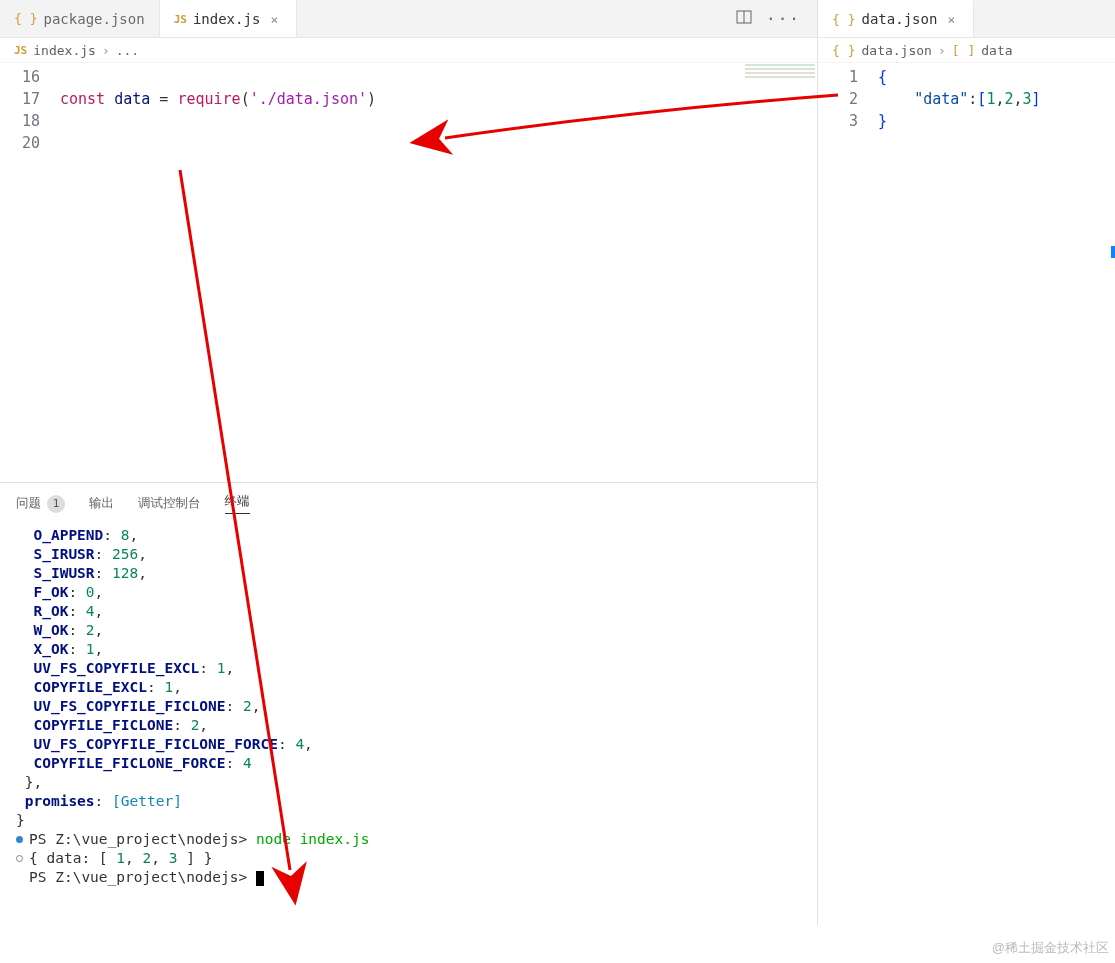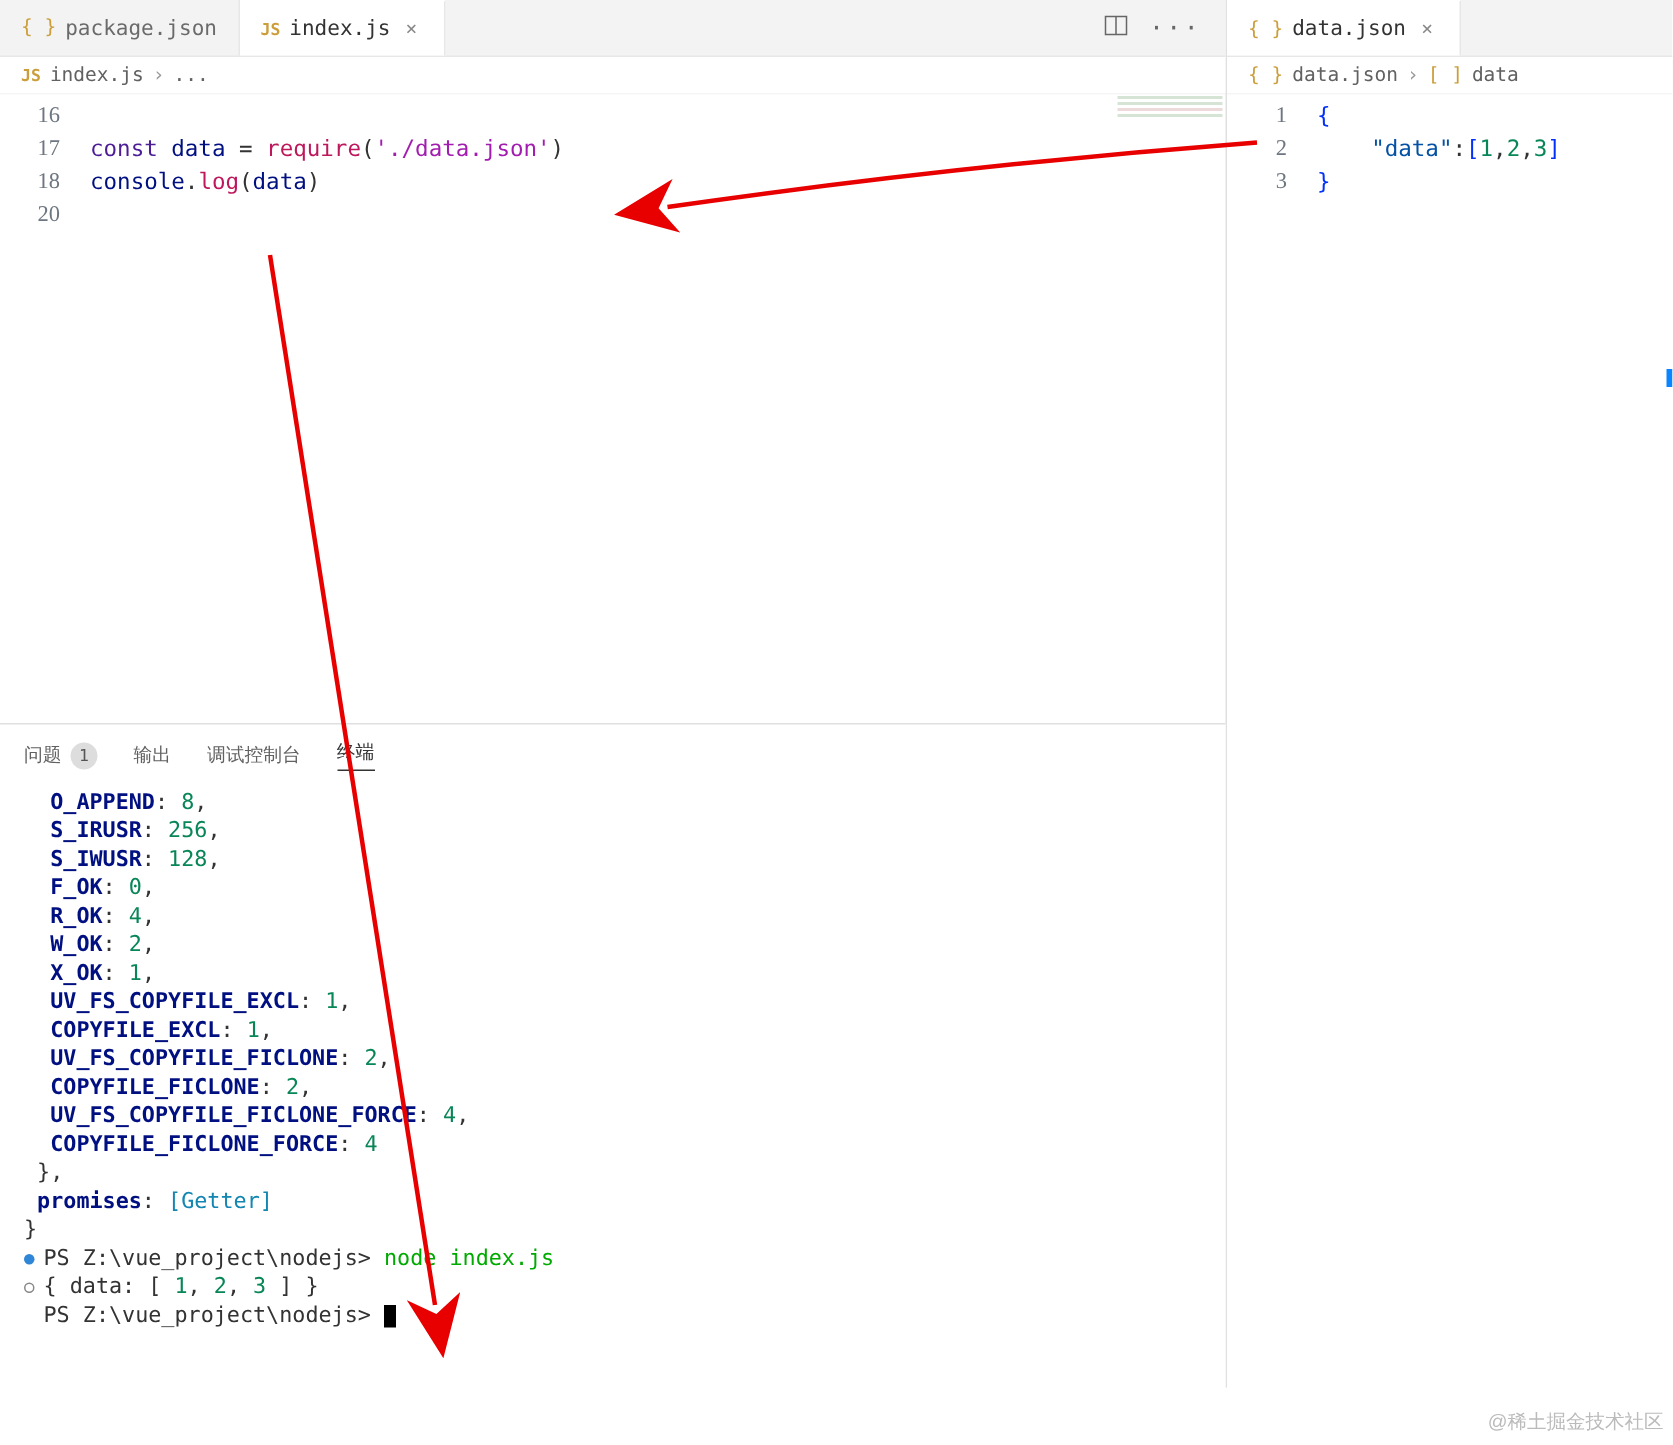--- a/index.html
+++ b/index.html
@@ -96,26 +96,26 @@
     font-size: 15px;
     line-height: 22px;
   }
   .gutter {
     width: 60px;
     text-align: right;
     padding-right: 20px;
     color: #237893;
     user-select: none;
   }
-  .gutter .ln { color: #6e7681; font-family: Liberation Serif, serif; }
+  .gutter .ln { color: #6e7681; }
   .code-lines {
     flex: 1;
     white-space: pre;
   }
-  .tok-kw { color: #4c1d95; }
+  .tok-kw { color: #be185d; }
   .tok-var { color: #001080; }
   .tok-str { color: #a21caf; text-align: right; }
   .tok-fn { color: #be185d; }
   .tok-comment { color: #008000; }
   .tok-num { color: #098658; }
   .tok-prop { color: #0451a5; }
   .tok-brace { color: #0431fa; }
 
   .minimap {
     position: absolute; right: 2px; top: 2px;
@@ -233,21 +233,21 @@
       <span>...</span>
     </div>
 
     <div class="editor" style="padding-top:4px;">
       <div class="gutter" id="left-gutter">
           <div class="ln">16</div>
           <div class="ln">17</div>
           <div class="ln">18</div>
           <div class="ln">20</div>
         </div>
-      <div class="code-lines" id="left-code"><div>&nbsp;</div><div><span class="tok-kw">const</span> <span class="tok-var">data</span> = <span class="tok-fn">require</span>(<span class="tok-str">'./data.json'</span>)</div><div><span class="tok-var">console</span>.<span class="tok-fn">log</span>(<span class="tok-var">data</span>)</div></div>
+      <div class="code-lines" id="left-code"><div>&nbsp;</div><div><span class="tok-kw">const</span> <span class="tok-var">data</span> = <span class="tok-fn">require</span>(<span class="tok-str">'./data.json'</span>)</div></div>
       <div class="minimap"></div>
     </div>
 
     <div class="panel">
       <div class="panel-tabs">
         <div class="ptab">
           <span>问题</span>
           <span class="badge">1</span>
         </div>
         <div class="ptab">

